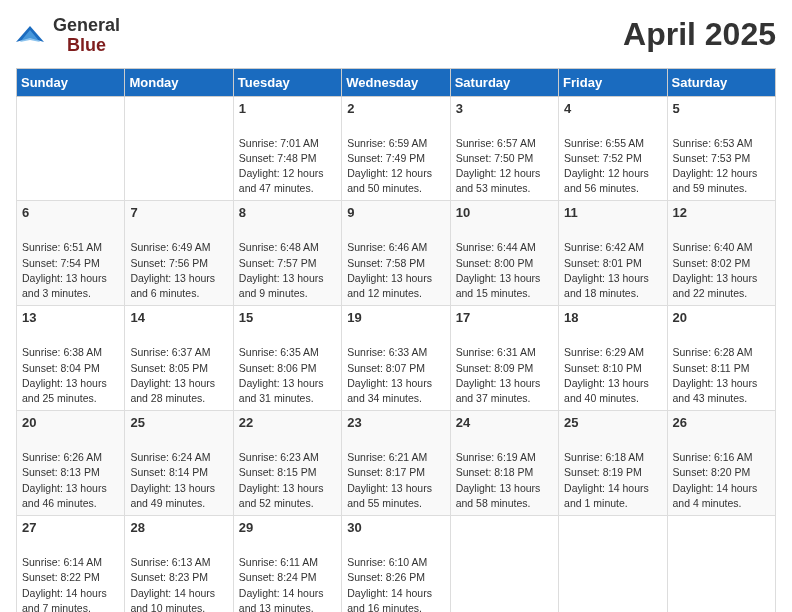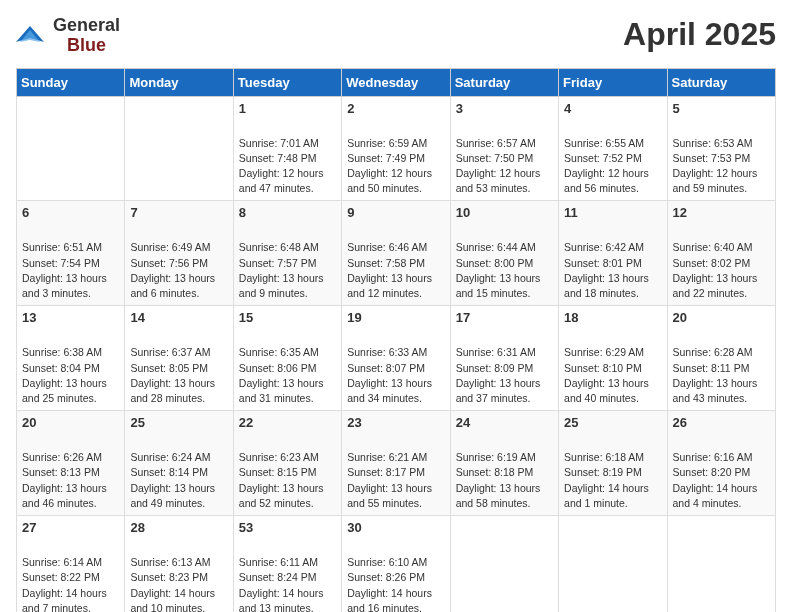--- a/index.html
+++ b/index.html
@@ -247,21 +247,21 @@
       <tr>
         <td>
           <span class="day-number">27</span>
           <div class="day-info">Sunrise: 6:14 AM<br>Sunset: 8:22 PM<br>Daylight: 14 hours and 7 minutes.</div>
         </td>
         <td>
           <span class="day-number">28</span>
           <div class="day-info">Sunrise: 6:13 AM<br>Sunset: 8:23 PM<br>Daylight: 14 hours and 10 minutes.</div>
         </td>
         <td>
-          <span class="day-number">53</span>
+          <span class="day-number">29</span>
           <div class="day-info">Sunrise: 6:11 AM<br>Sunset: 8:24 PM<br>Daylight: 14 hours and 13 minutes.</div>
         </td>
         <td>
           <span class="day-number">30</span>
           <div class="day-info">Sunrise: 6:10 AM<br>Sunset: 8:26 PM<br>Daylight: 14 hours and 16 minutes.</div>
         </td>
         <td></td>
         <td></td>
         <td></td>
       </tr>

